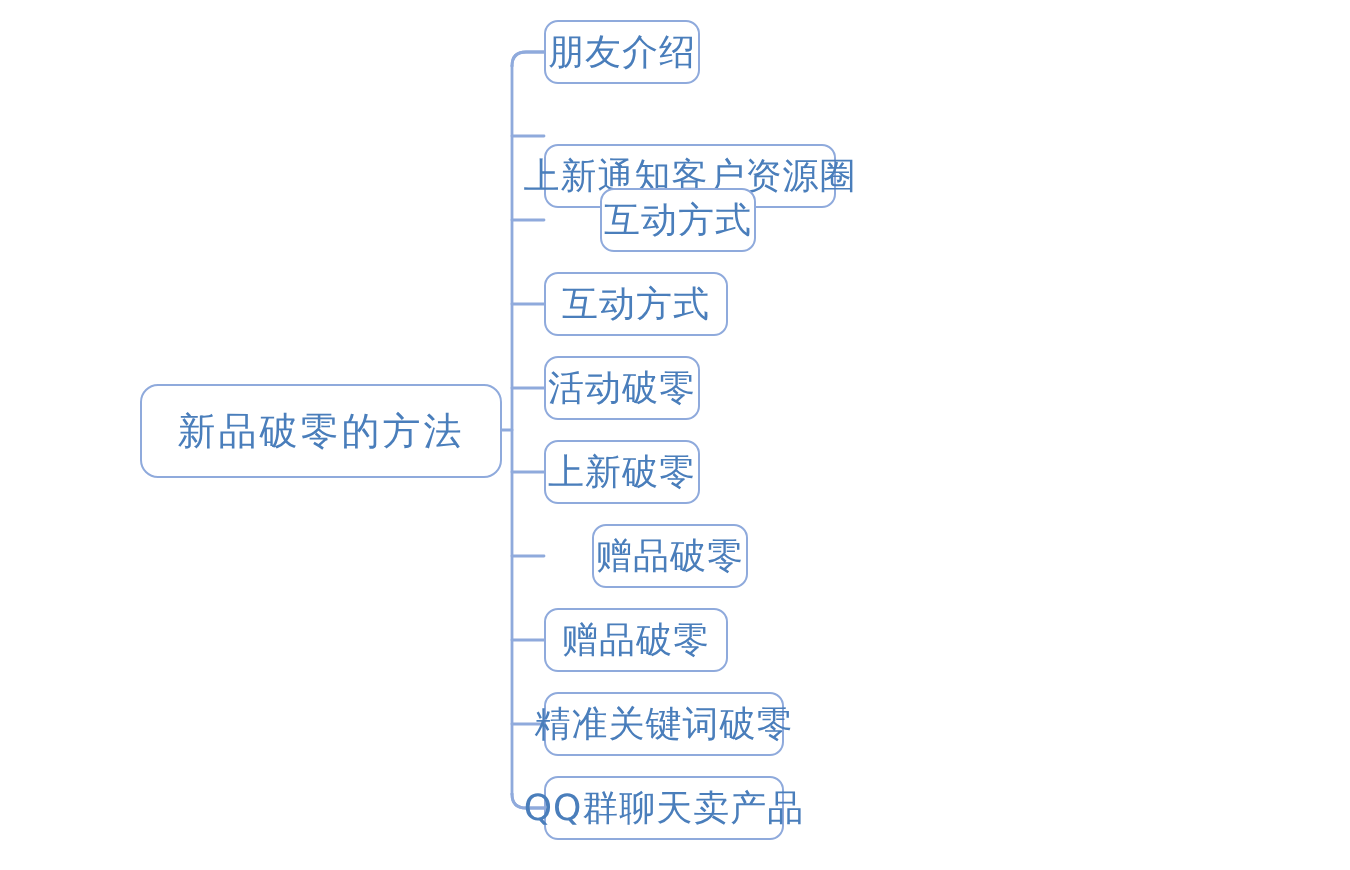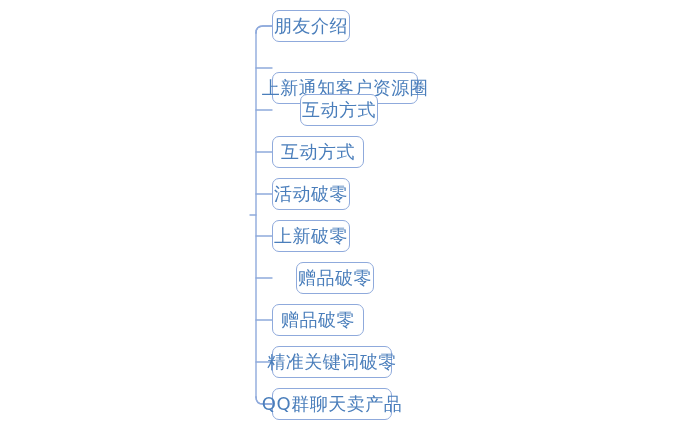--- a/index.html
+++ b/index.html
@@ -67,20 +67,23 @@
       <path d="M 256 194 H 272" fill="none" stroke="#8faadc" stroke-width="1.4" stroke-linecap="round"></path>
       <path d="M 256 236 H 272" fill="none" stroke="#8faadc" stroke-width="1.4" stroke-linecap="round"></path>
       <path d="M 256 278 H 272" fill="none" stroke="#8faadc" stroke-width="1.4" stroke-linecap="round"></path>
       <path d="M 256 320 H 272" fill="none" stroke="#8faadc" stroke-width="1.4" stroke-linecap="round"></path>
       <path d="M 256 362 H 272" fill="none" stroke="#8faadc" stroke-width="1.4" stroke-linecap="round"></path>
       <path d="M 256 397 Q 256 404 263 404 H 272" fill="none" stroke="#8faadc" stroke-width="1.4" stroke-linecap="round"></path>
       <path d="M 256 33 Q 256 26 263 26 H 272" fill="none" stroke="#8faadc" stroke-width="1.4" stroke-linecap="round"></path>
       <path d="M 256 397 Q 256 404 263 404 H 272" fill="none" stroke="#8faadc" stroke-width="1.4" stroke-linecap="round"></path>
     </svg>
 
+  <div class="node root" style="left: 70px; top: 192px; width: 181px; height: 47px;">
+    <span>新品破零的方法</span>
+  </div>
 
   <div id="children-layer">
       <div class="node child" style="left: 272px; top: 10px; width: 78px;">
         <span>朋友介绍</span>
       </div>
       <div class="node child" style="left: 272px; top: 52px; width: 146px; margin-top: 20px;">
         <span>上新通知客户资源圈</span>
       </div>
       <div class="node child" style="left: 272px; top: 94px; width: 78px; margin-left: 28px;">
         <span>互动方式</span>

